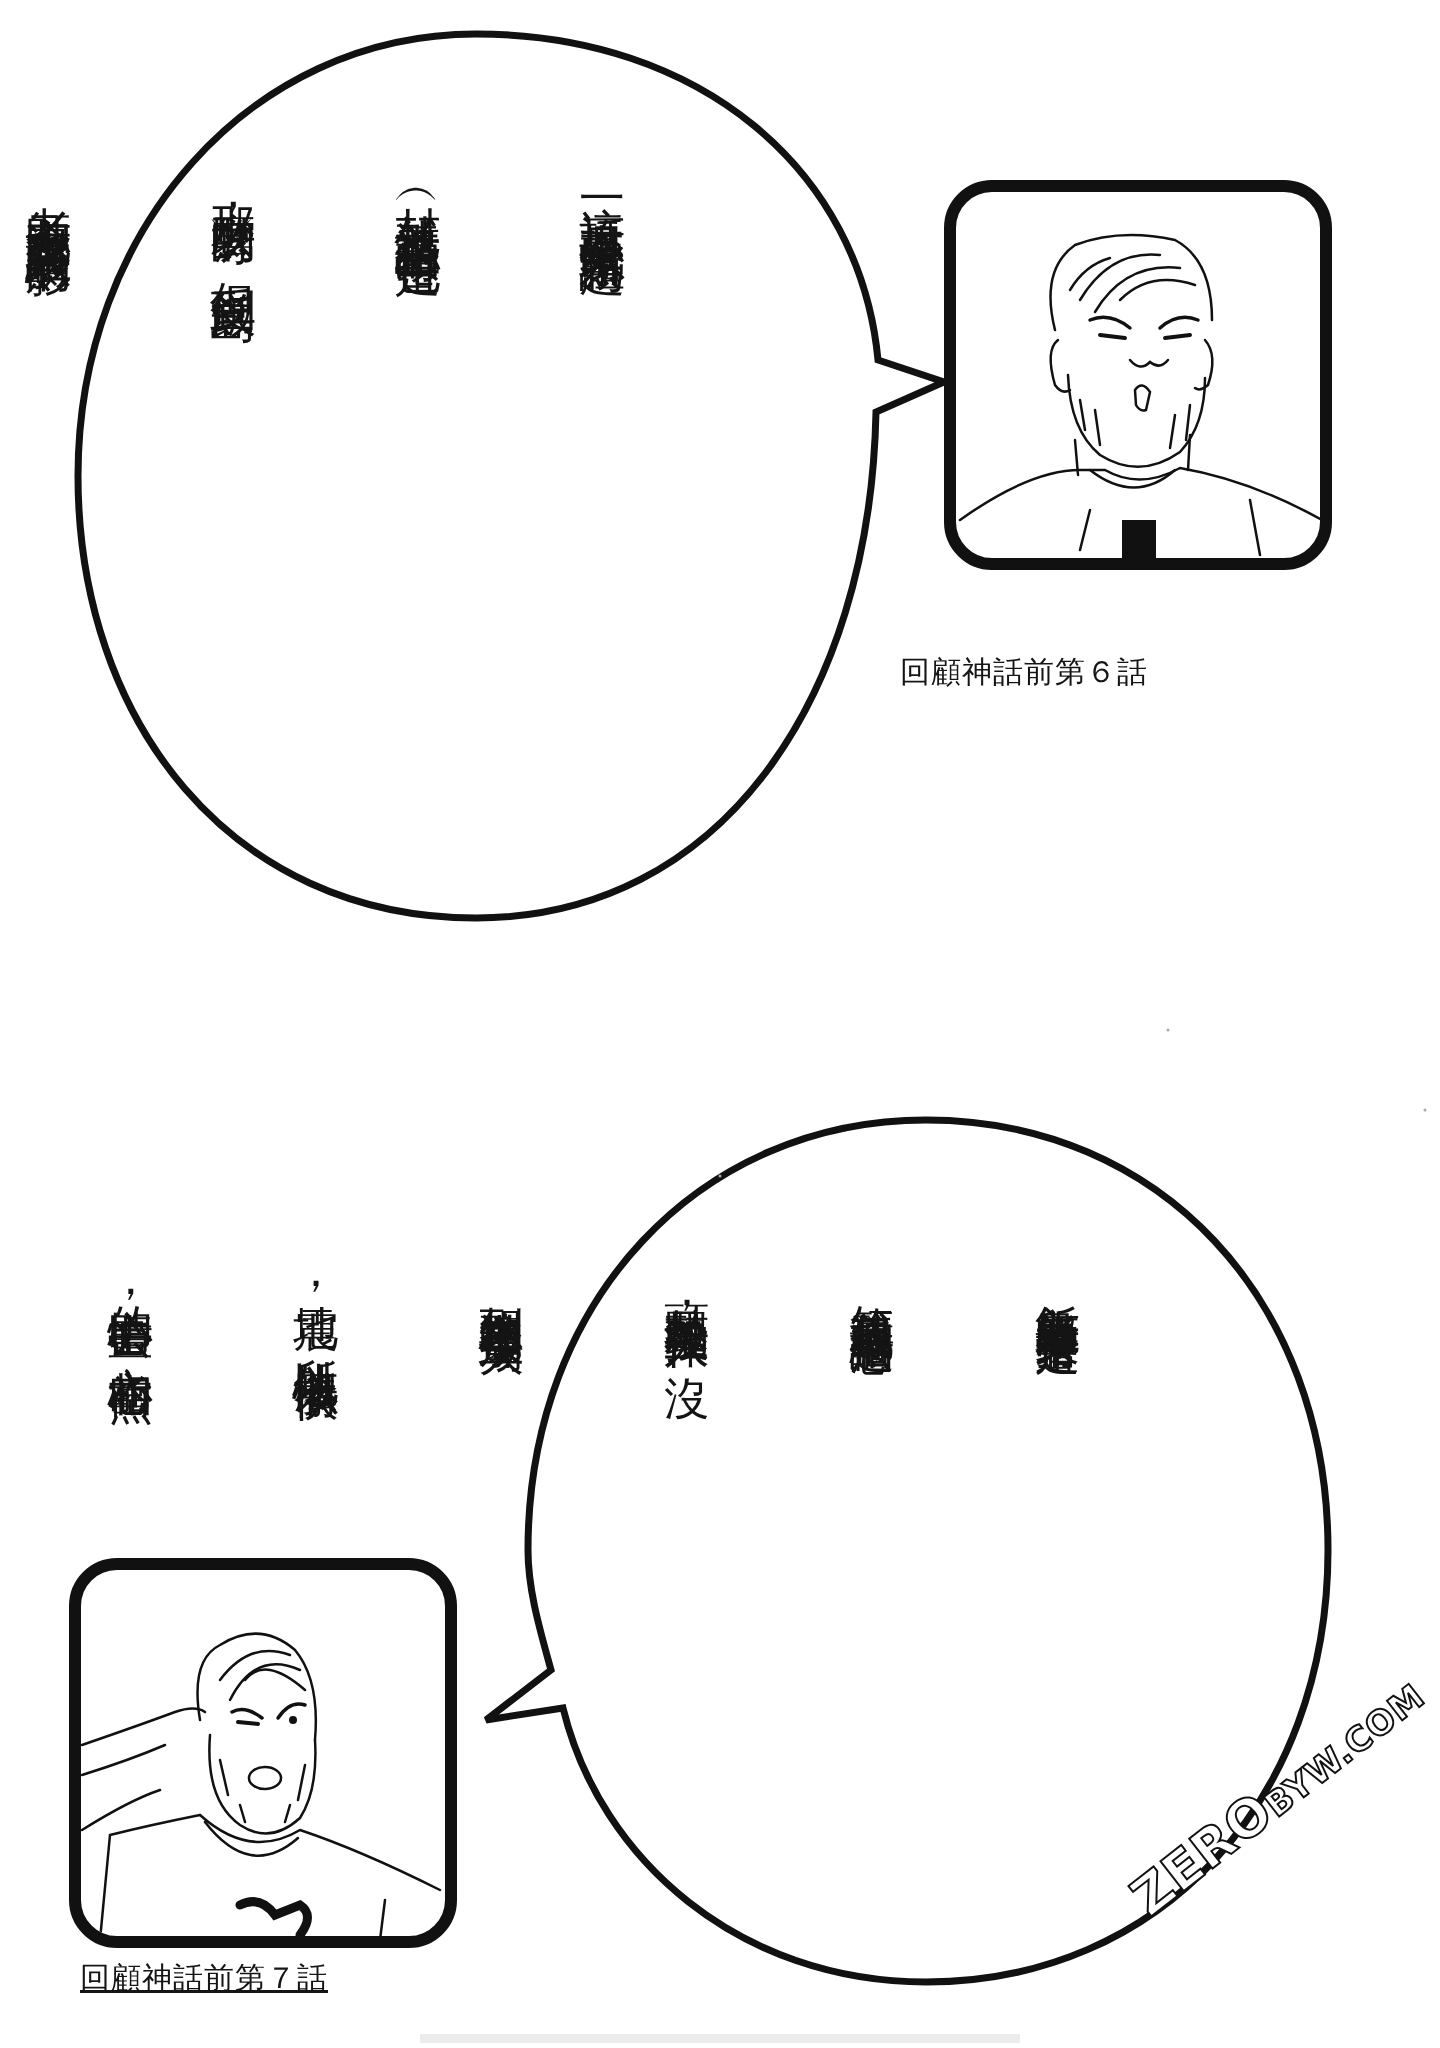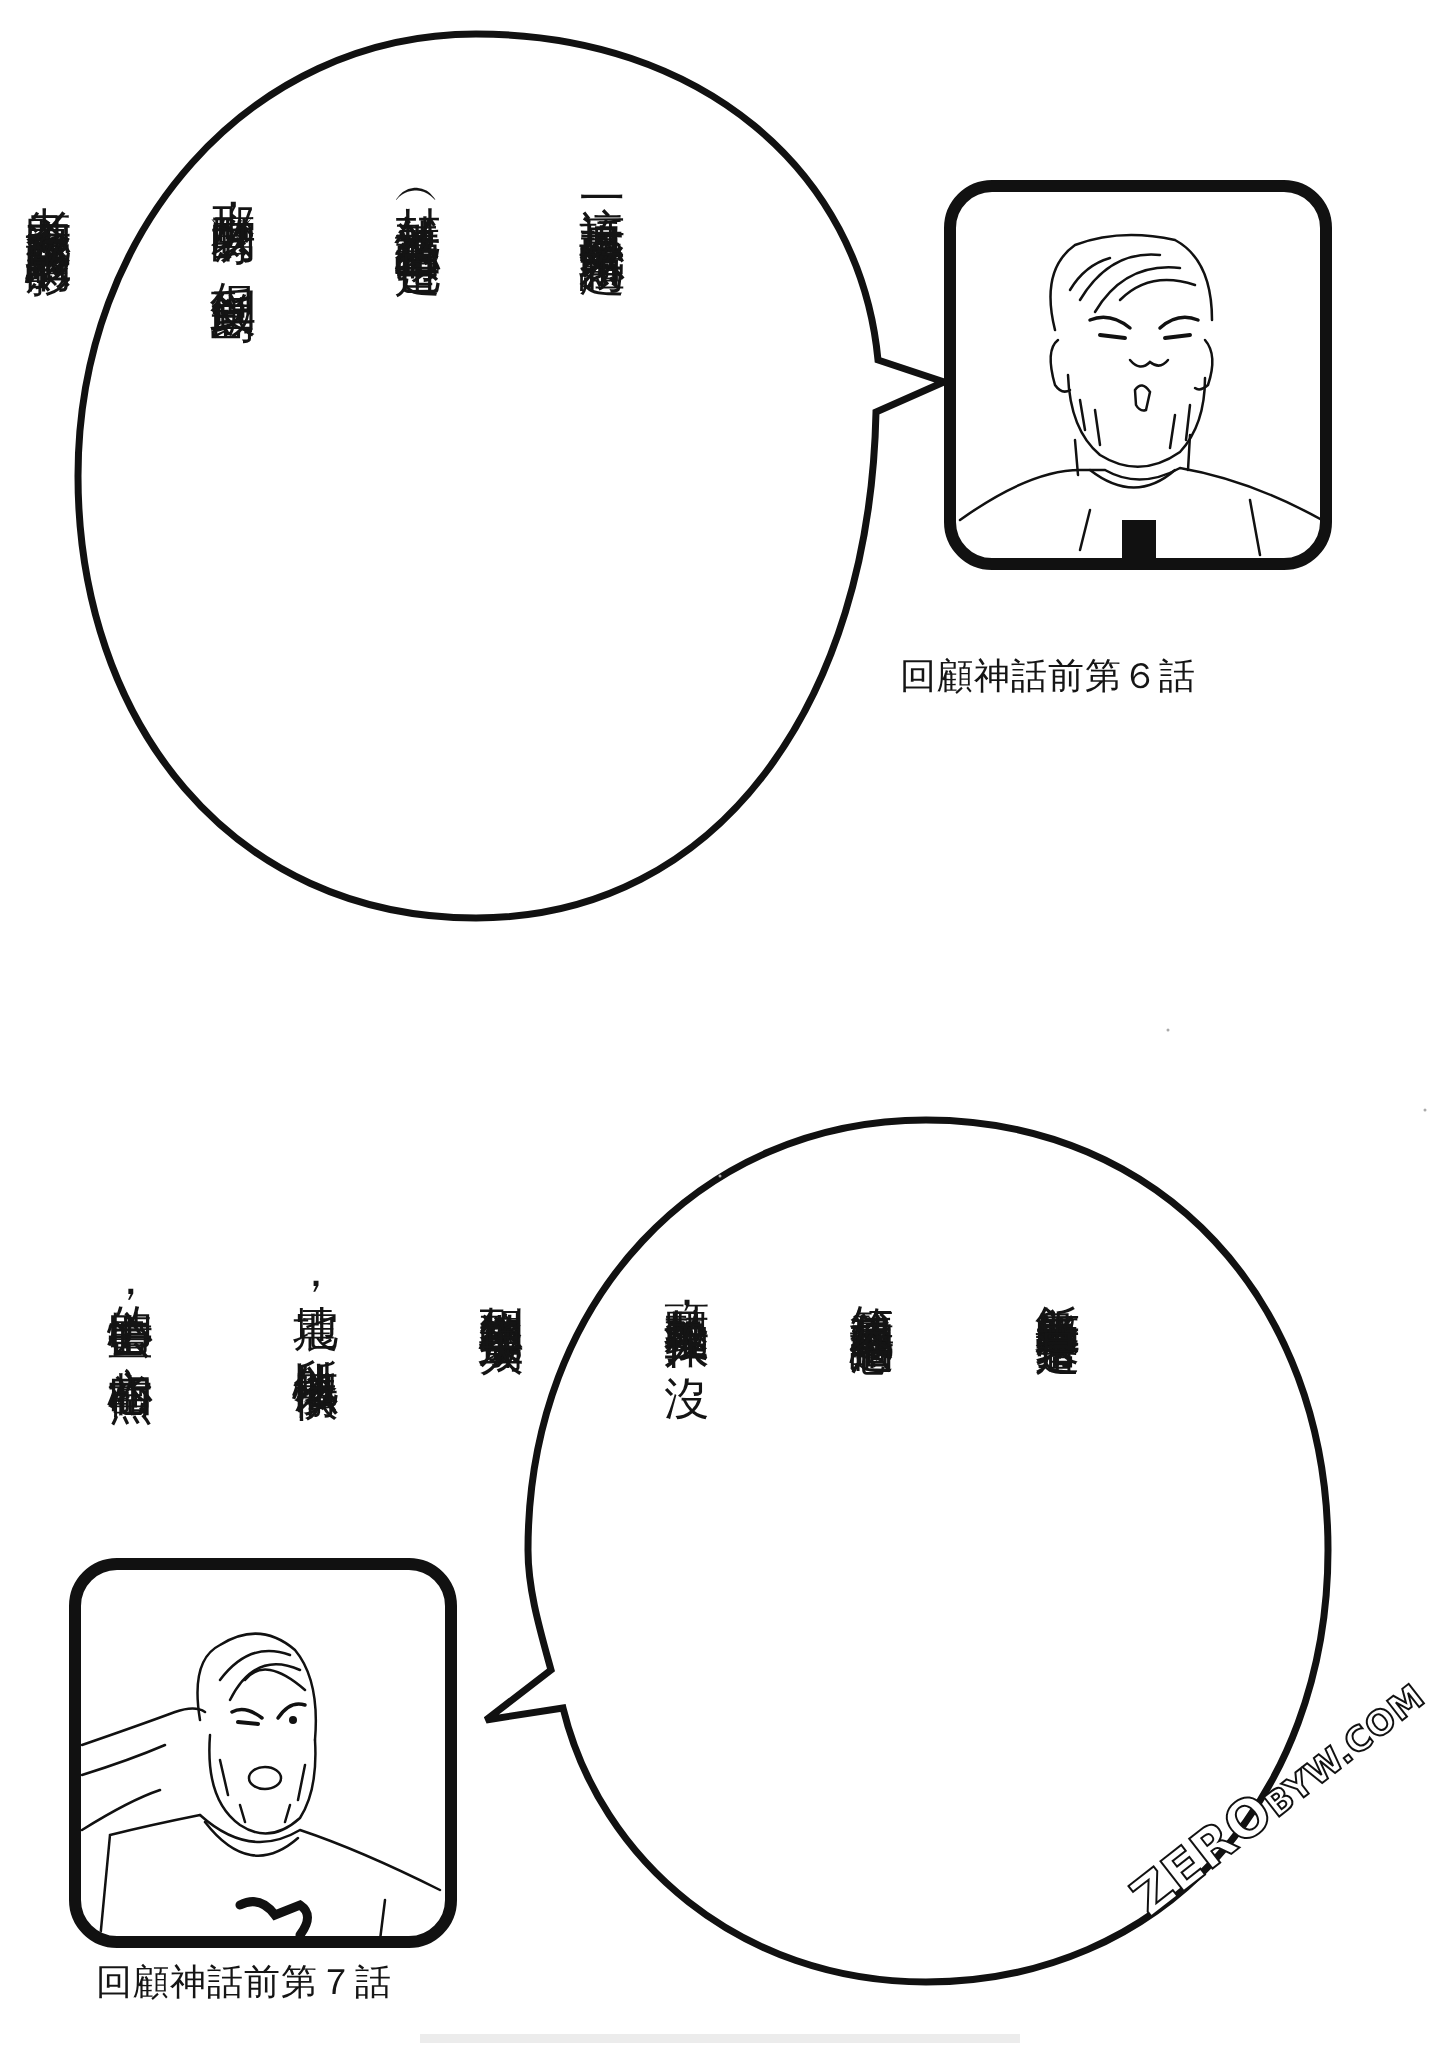--- a/index.html
+++ b/index.html
@@ -12,25 +12,25 @@
     text-orientation: upright;
     font-family: "DejaVu Sans", sans-serif;
     font-weight: 500;
     color: #141414;
     white-space: pre;
   }
   .vtext .col { display: block; }
   #bubble1-text { left: 196px; top: 170px; font-size: 46px; line-height: 61.5px; letter-spacing: 4.2px; width: 560px; height: 640px; }
   #bubble2-text { left: 652px; top: 1270px; font-size: 45px; line-height: 61.8px; letter-spacing: 2.6px; width: 560px; height: 580px; }
   .caption {
-    position: absolute; font-family: "DejaVu Sans", sans-serif; font-size: 36px;
+    position: absolute; font-family: "DejaVu Sans", sans-serif; font-size: 30px;
     color: #151515; letter-spacing: 1px; white-space: nowrap;
   }
   #caption1 { left: 900px; top: 652px; }
-  #caption2 { left: 96px; top: 1958px; }
+  #caption2 { left: 80px; top: 1958px; text-decoration: underline; }
   .watermark {
     position: absolute; left: 1120px; top: 1880px; transform: rotate(-38deg);
     transform-origin: left top;
     font-family: "DejaVu Sans", sans-serif; font-weight: bold; font-size: 52px;
     color: #ffffff; -webkit-text-stroke: 2px #111; letter-spacing: 1px; white-space: nowrap;
   }
   .watermark .small { font-size: 34px; }
   .bleed { position: absolute; left: 420px; top: 2034px; width: 600px; height: 9px; background: #ececec; }
 </style>
 </head>

